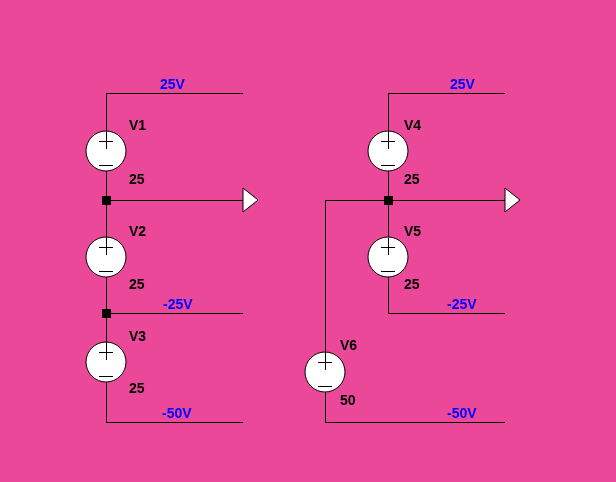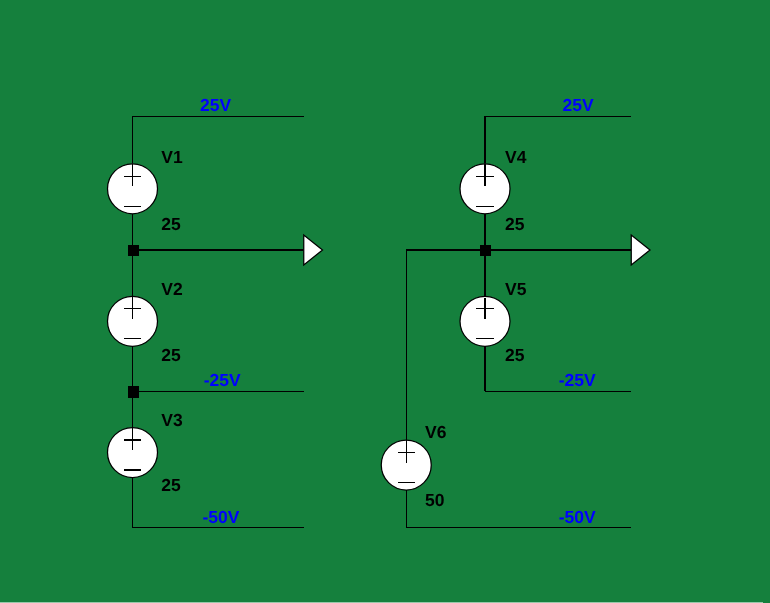--- a/index.html
+++ b/index.html
@@ -1,20 +1,20 @@
 <!DOCTYPE html>
 <html><head>
 <meta charset="utf-8">
 <style>
   html, body { margin: 0; padding: 0; background: #ffffff; }
   .canvas {
     position: relative;
     width: 616px;
     height: 482px;
-    background: #15803d;
+    background: #ec4899;
     overflow: hidden;
   }
   svg { display: block; }
   .wire   { stroke: #000000; stroke-width: 1; fill: none; shape-rendering: crispEdges; }
   .mark   { stroke: #000000; stroke-width: 1; shape-rendering: crispEdges; }
   .symbol { stroke: #000000; stroke-width: 1; fill: #ffffff; }
   .node   { fill: #000000; shape-rendering: crispEdges; }
   .arrow  { fill: #ffffff; stroke: #000000; stroke-width: 1; }
   text {
     font-family: "Liberation Sans", sans-serif;

